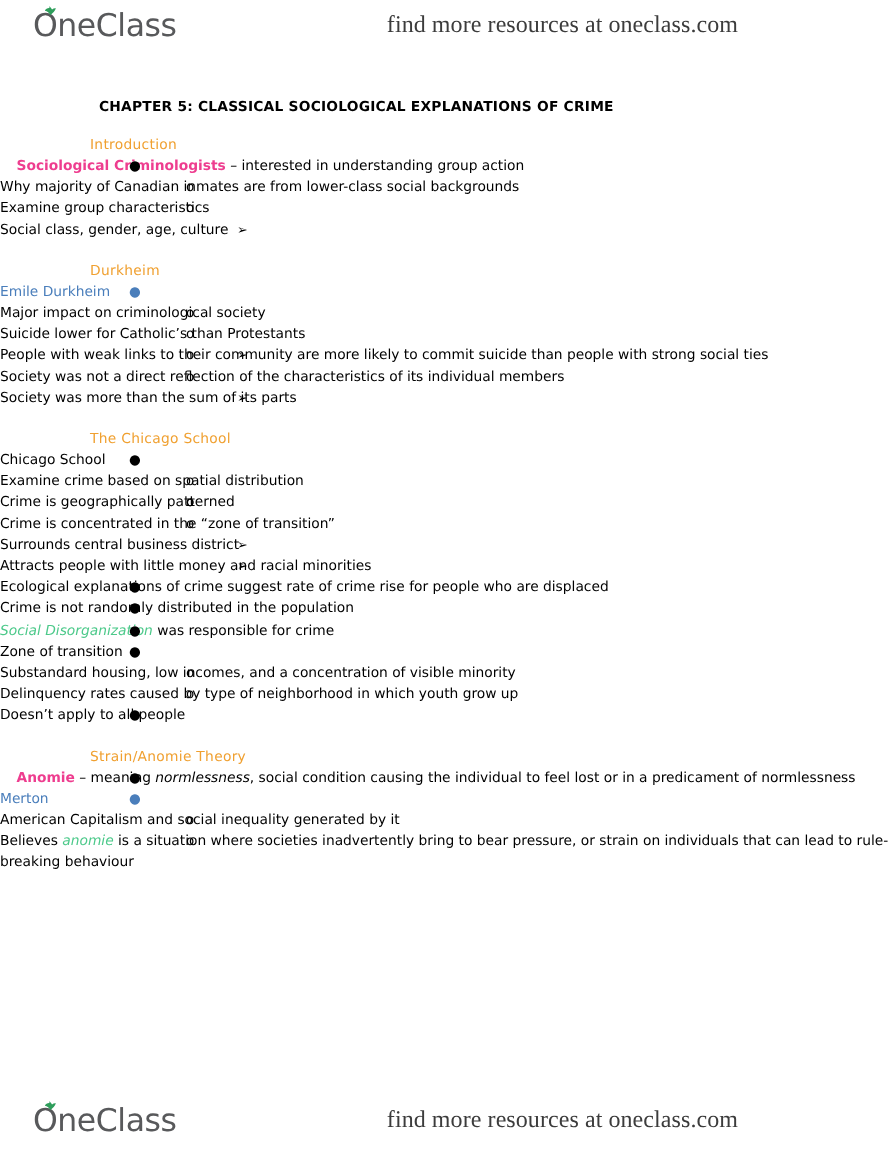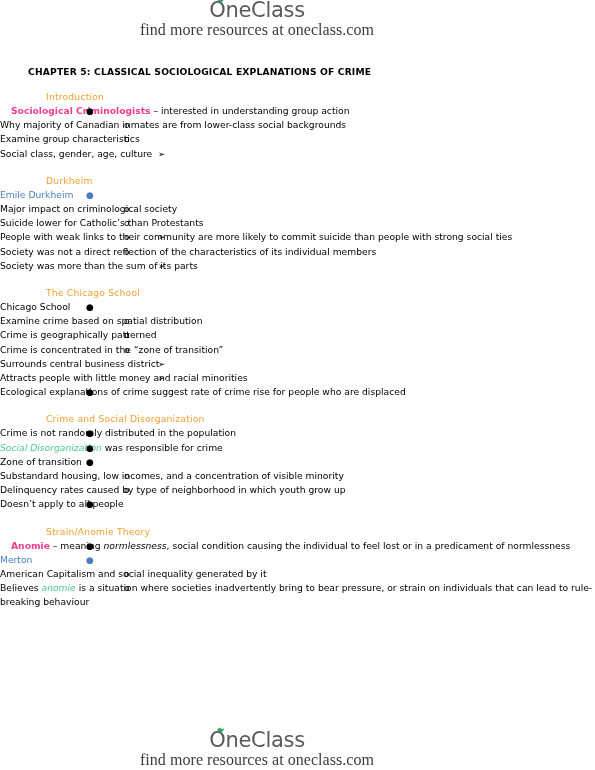--- a/index.html
+++ b/index.html
@@ -20,21 +20,20 @@
   .band {
     position: absolute;
     left: 0;
     width: 528px;
     height: 34px;
     display: flex;
     align-items: center;
     justify-content: space-between;
     box-sizing: border-box;
     padding: 0 36px 0 22px;
-    flex-direction: column;
   }
   .band-header { top: 0; }
   .band-footer { bottom: 6px; }
 
   .logo {
     display: inline-flex;
     align-items: baseline;
     position: relative;
     user-select: none;
   }
@@ -65,30 +64,30 @@
   
   .page {
     position: absolute;
     left: 0;
     top: 40px;
     width: 595px;
   }
 
   .doc-title {
     margin: 26px 0 0 0;
-    padding-left: 28px;
+    padding-left: 66px;
     font-family: "DejaVu Sans", sans-serif;
     font-size: 9.2px;
     font-weight: bold;
     letter-spacing: 0.15px;
     color: #000000;
   }
 
   .section-head {
-    padding-left: 46px;
+    padding-left: 60px;
     margin-top: 14px;
     margin-bottom: 2px;
     font-family: "DejaVu Sans", sans-serif;
     font-size: 9.2px;
     font-weight: 400;
     color: #f0a030;
     letter-spacing: 0.2px;
   }
 
   ul.lvl {
@@ -167,21 +166,20 @@
       <ul class="lvl">
         <li class="item lv1"><span class="mark">●</span><span><span>Chicago School</span></span></li>
         <li class="item lv2"><span class="mark">o</span><span><span>Examine crime based on spatial distribution</span></span></li>
         <li class="item lv2"><span class="mark">o</span></li>
         <li class="item lv2"><span class="mark">o</span><span><span>Crime is geographically patterned</span></span></li>
         <li class="item lv2"><span class="mark">o</span><span><span>Crime is concentrated in the “zone of transition”</span></span></li>
         <li class="item lv3"><span class="mark">➢</span><span><span>Surrounds central business district</span></span></li>
         <li class="item lv3"><span class="mark">➢</span><span><span>Attracts people with little money and racial minorities</span></span></li>
         <li class="item lv1"><span class="mark">●</span><span><span>Ecological explanations of crime suggest rate of crime rise for people who are displaced</span></span></li>
       </ul>
-      <div class="section-head">Crime and Social Disorganization</div>
       <ul class="lvl">
         <li class="item lv1"><span class="mark">●</span><span><span>Crime is not randomly distributed in the population</span></span></li>
         <li class="item lv1"><span class="mark">●</span><span><span class="green">Social Disorganization</span><span> was responsible for crime</span></span></li>
         <li class="item lv1"><span class="mark">●</span><span><span>Zone of transition</span></span></li>
         <li class="item lv2"><span class="mark">o</span><span><span>Substandard housing, low incomes, and a concentration of visible minority</span></span></li>
         <li class="item lv2"><span class="mark">o</span><span><span>Delinquency rates caused by type of neighborhood in which youth grow up</span></span></li>
         <li class="item lv1"><span class="mark">●</span><span><span>Doesn’t apply to all people</span></span></li>
       </ul>
       <div class="section-head">Strain/Anomie Theory</div>
       <ul class="lvl">

